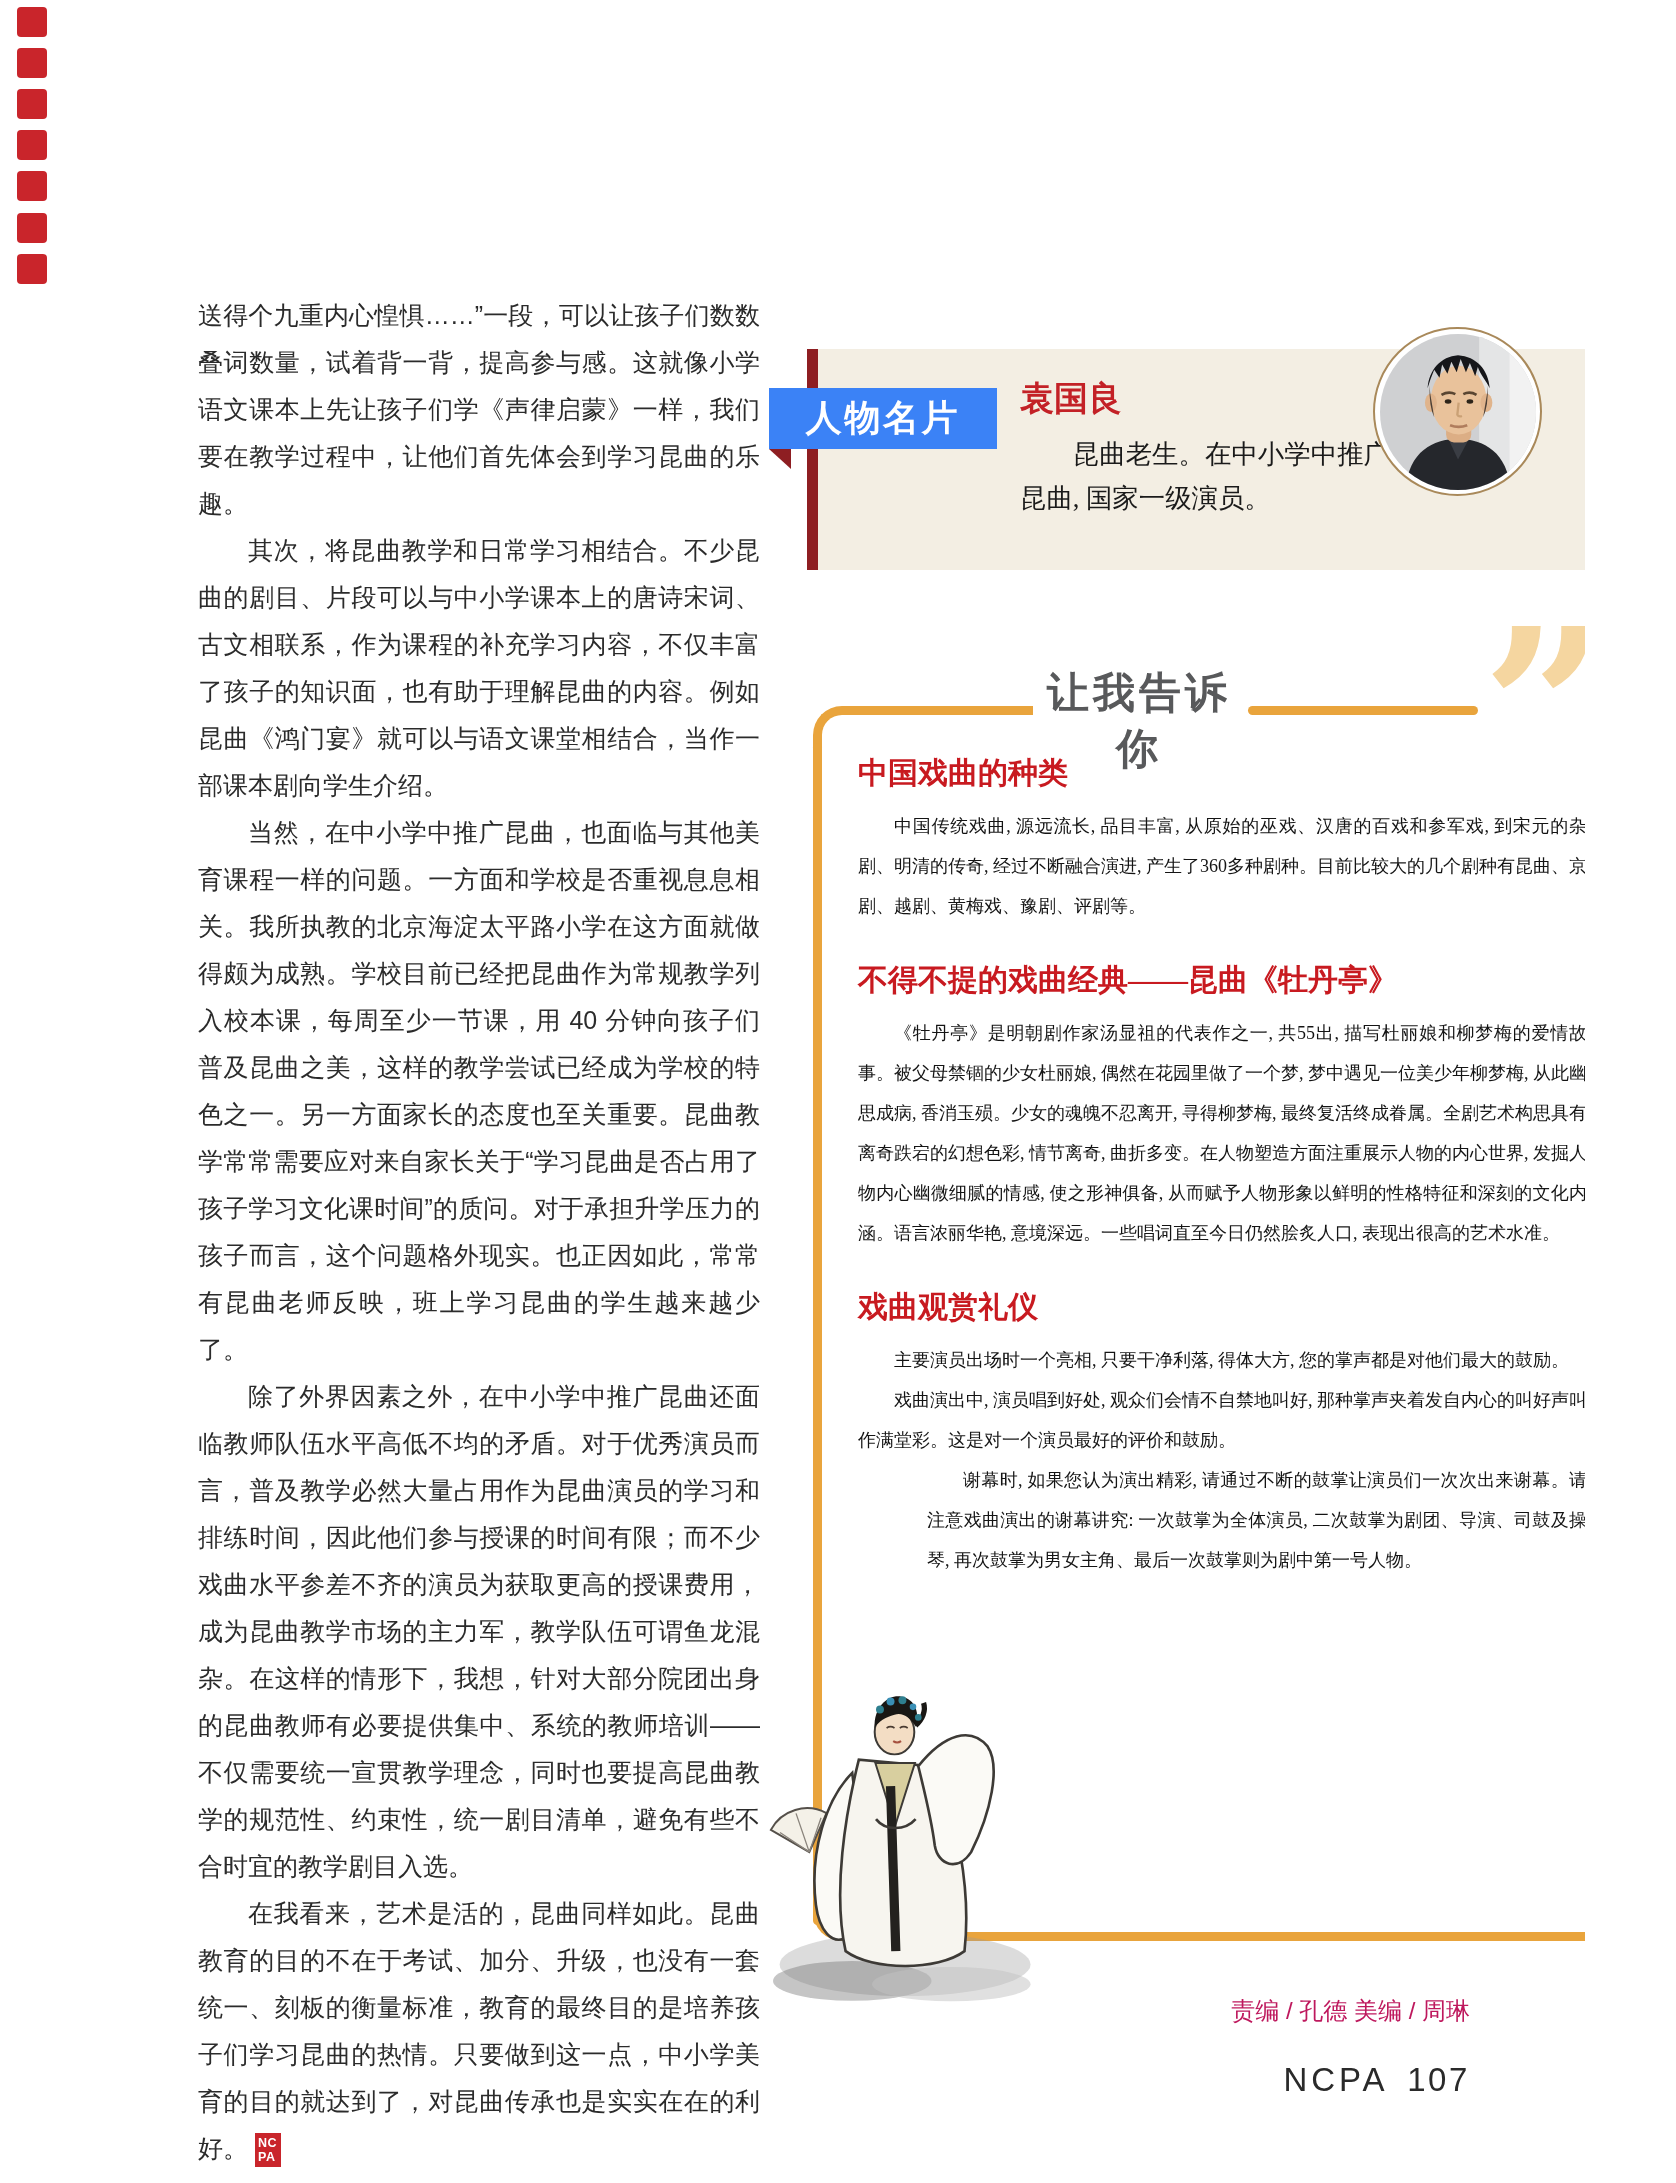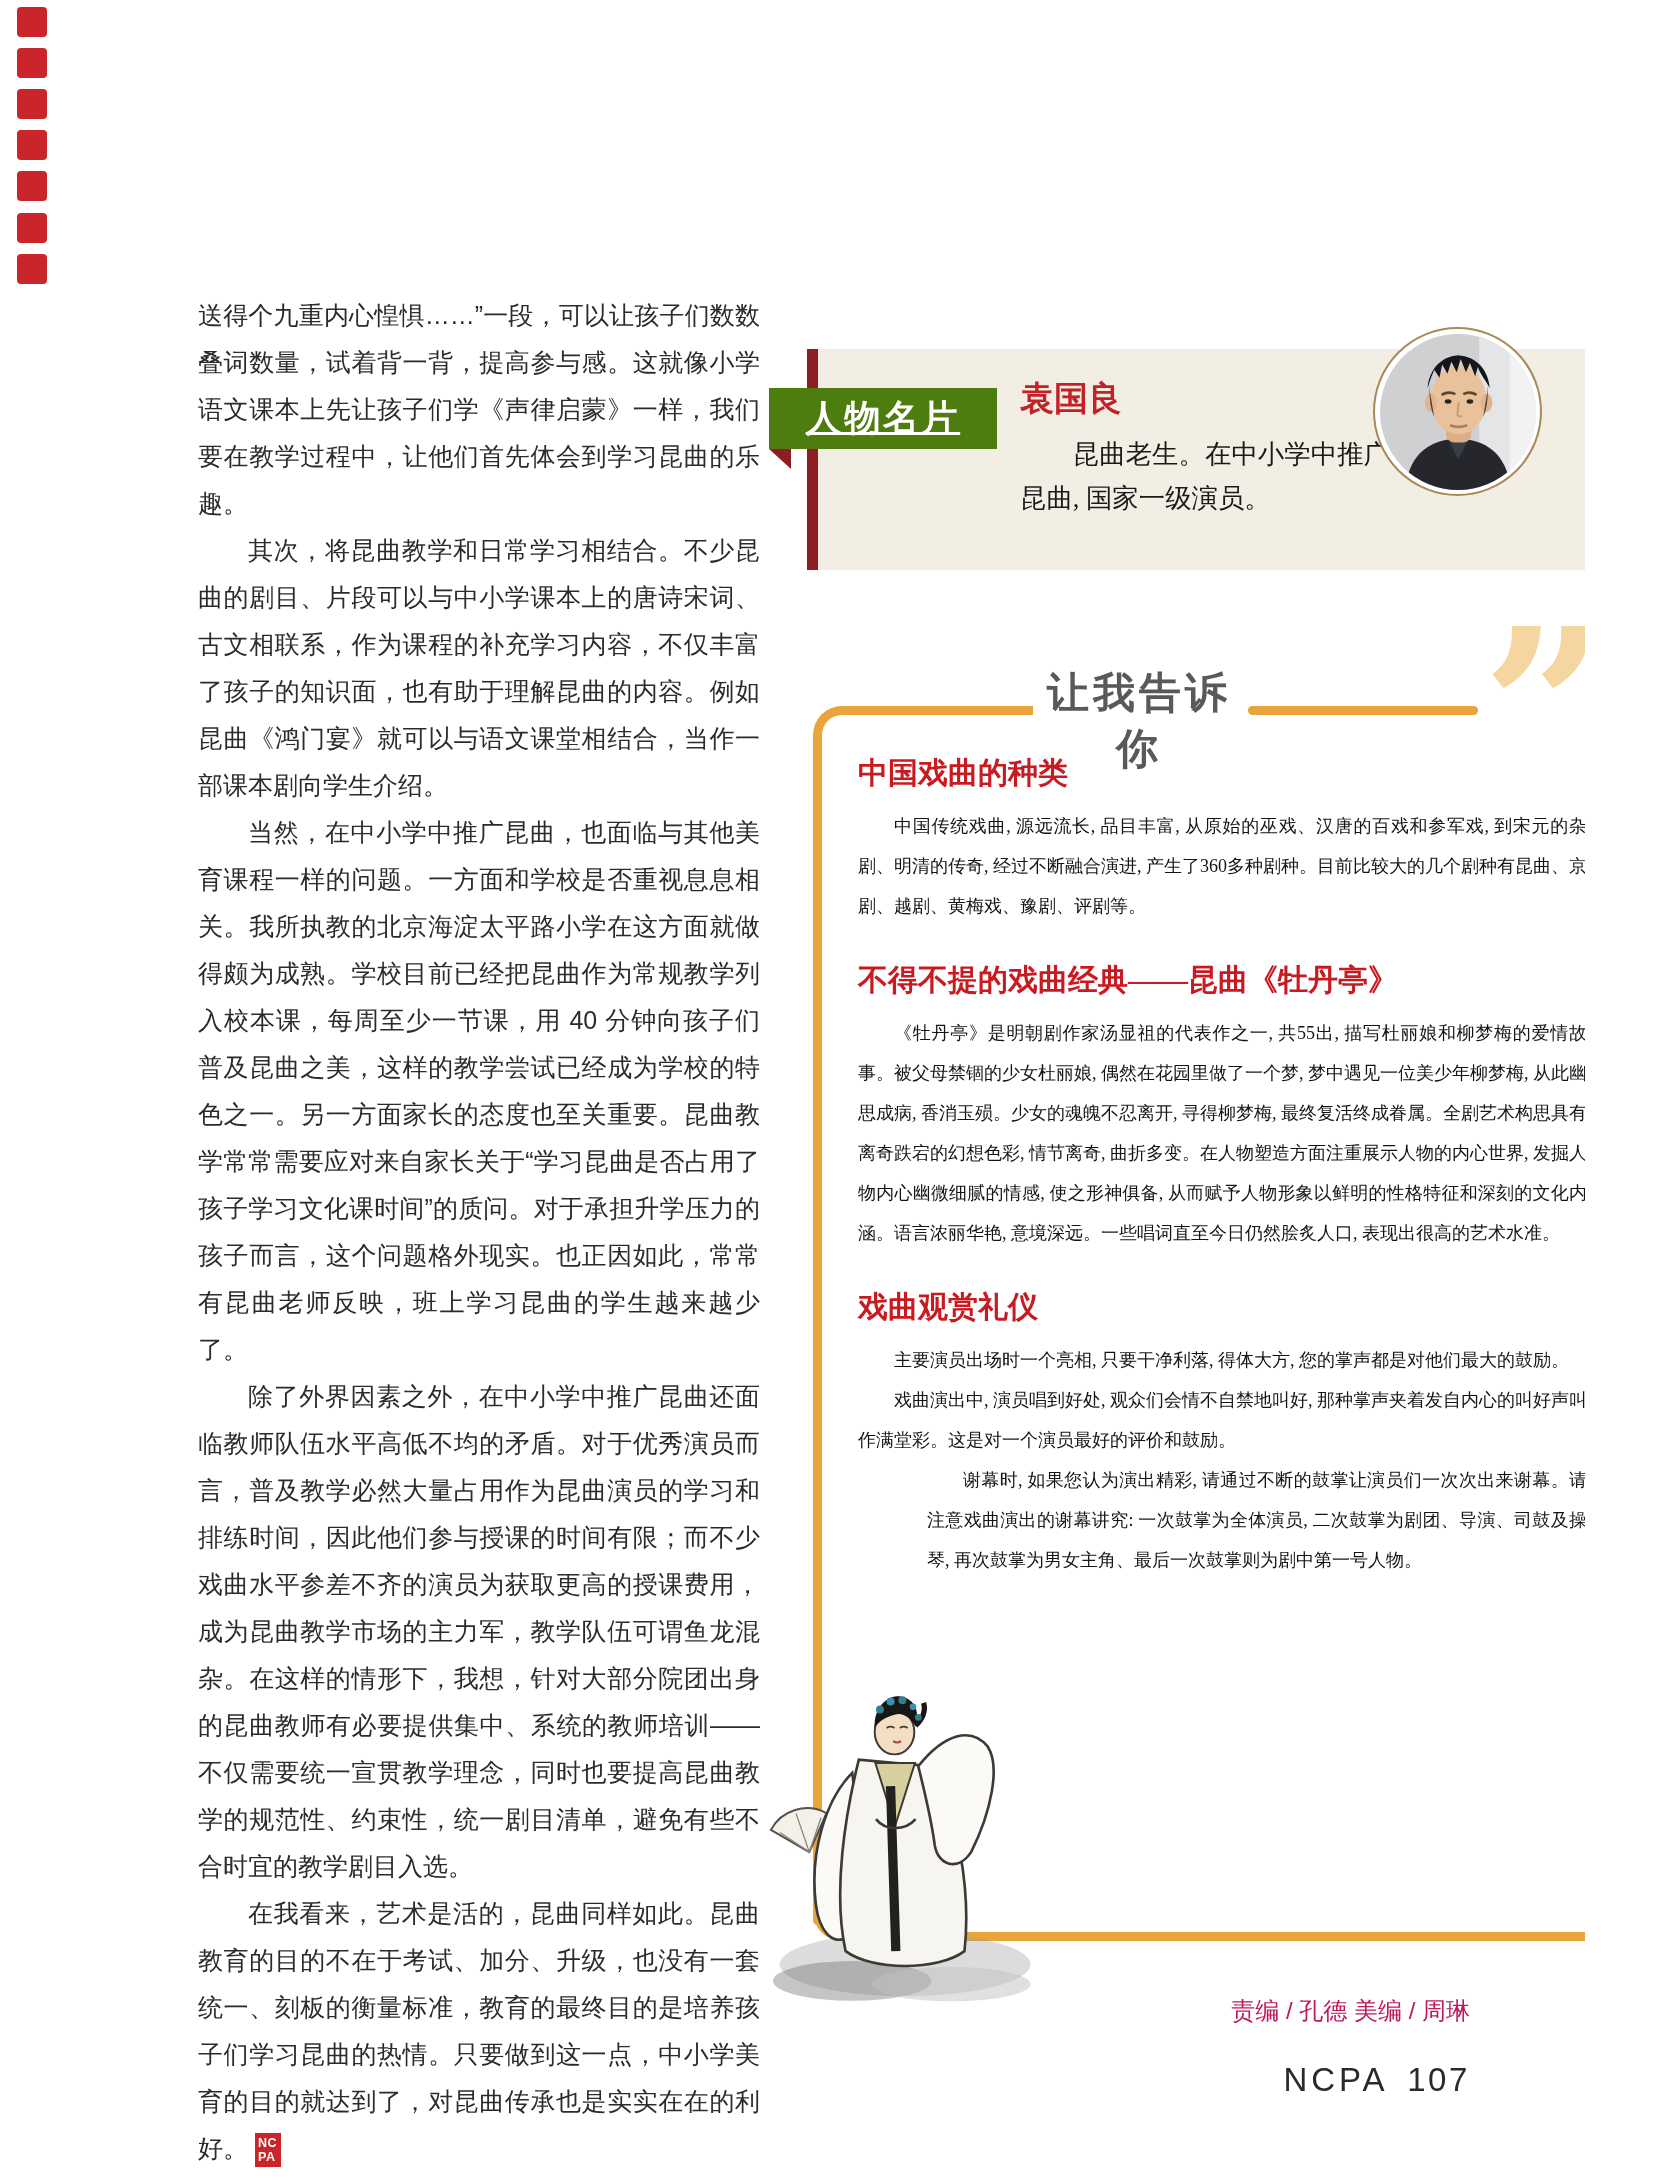--- a/index.html
+++ b/index.html
@@ -15,23 +15,23 @@
            font-size:25px;line-height:47px;text-align:justify;color:#2b2b2b;}
   .article p{margin:0;text-indent:2em;}
   .article p.noindent{text-indent:0;}
   .ncpa-logo{display:inline-block;vertical-align:-4px;margin-left:6.6px;background:#c9252b;color:#ffffff;
              font-size:12.5px;line-height:14px;font-weight:bold;padding:2.6px 3.3px;letter-spacing:0.7px;
              text-indent:0;}
 
   
   .card-bg{position:absolute;left:807px;top:349px;width:805px;height:221px;background:#f3eee3;}
   .card-bar{position:absolute;left:807px;top:349px;width:10.6px;height:221px;background:#8e1e22;}
-  .card-tag{position:absolute;left:769px;top:388px;width:228px;height:61px;background:#4d7c0f;
+  .card-tag{position:absolute;left:769px;top:388px;width:228px;height:61px;background:#3b82f6;
             color:#ffffff;font-size:36px;font-weight:bold;letter-spacing:2.6px;
-            display:flex;align-items:center;justify-content:center;text-decoration:underline;}
+            display:flex;align-items:center;justify-content:center;}
   .card-fold{position:absolute;left:769px;top:449px;width:0;height:0;
              border-top:20px solid #8e1e22;border-left:22.4px solid transparent;}
   .card-name{position:absolute;left:1020px;top:376px;font-family:"Liberation Serif",serif;
              font-size:34px;font-weight:bold;color:#c32126;}
   .card-bio{position:absolute;left:1020px;top:432px;width:370px;font-family:"Liberation Serif",serif;
             font-size:26.4px;line-height:44px;color:#1a1a1a;text-align:justify;}
   .card-bio .bind{display:block;text-indent:2em;}
   .photo-ring{position:absolute;left:1373px;top:327px;width:165px;height:165px;border-radius:50%;
               border:2px solid #a9895a;background:#ffffff;display:flex;align-items:center;justify-content:center;}
   .photo-clip{width:156px;height:156px;border-radius:50%;overflow:hidden;}

